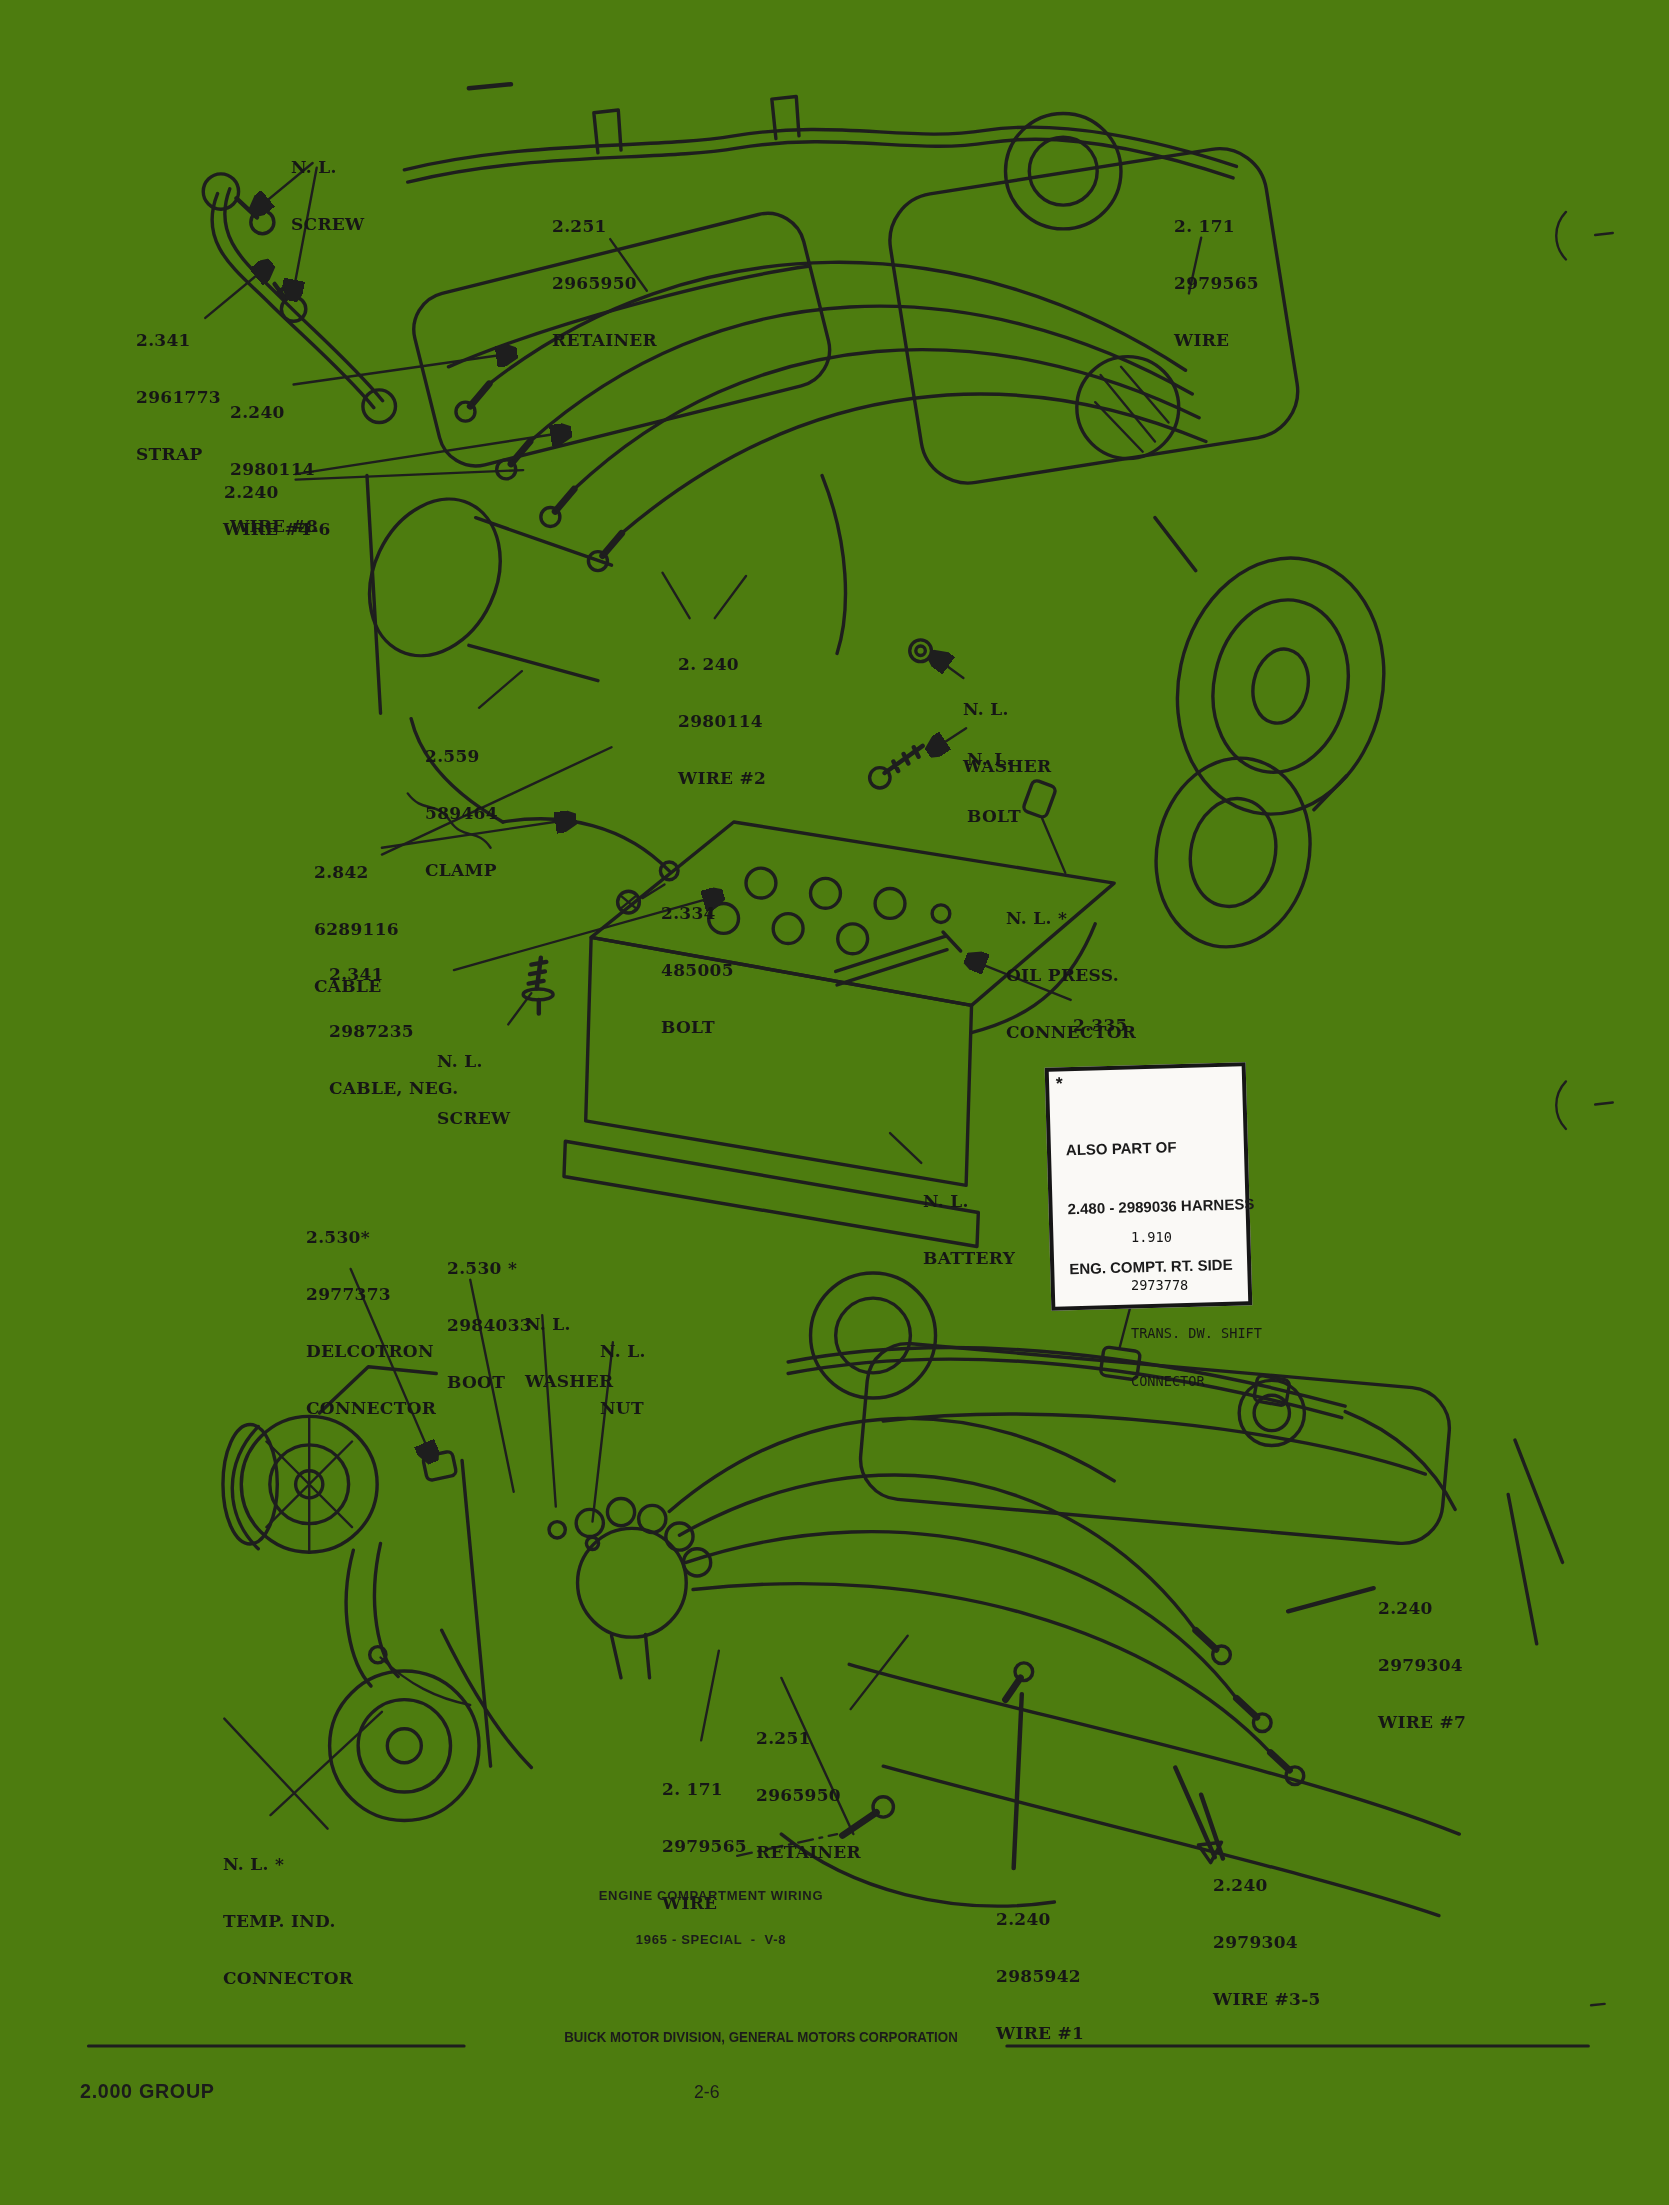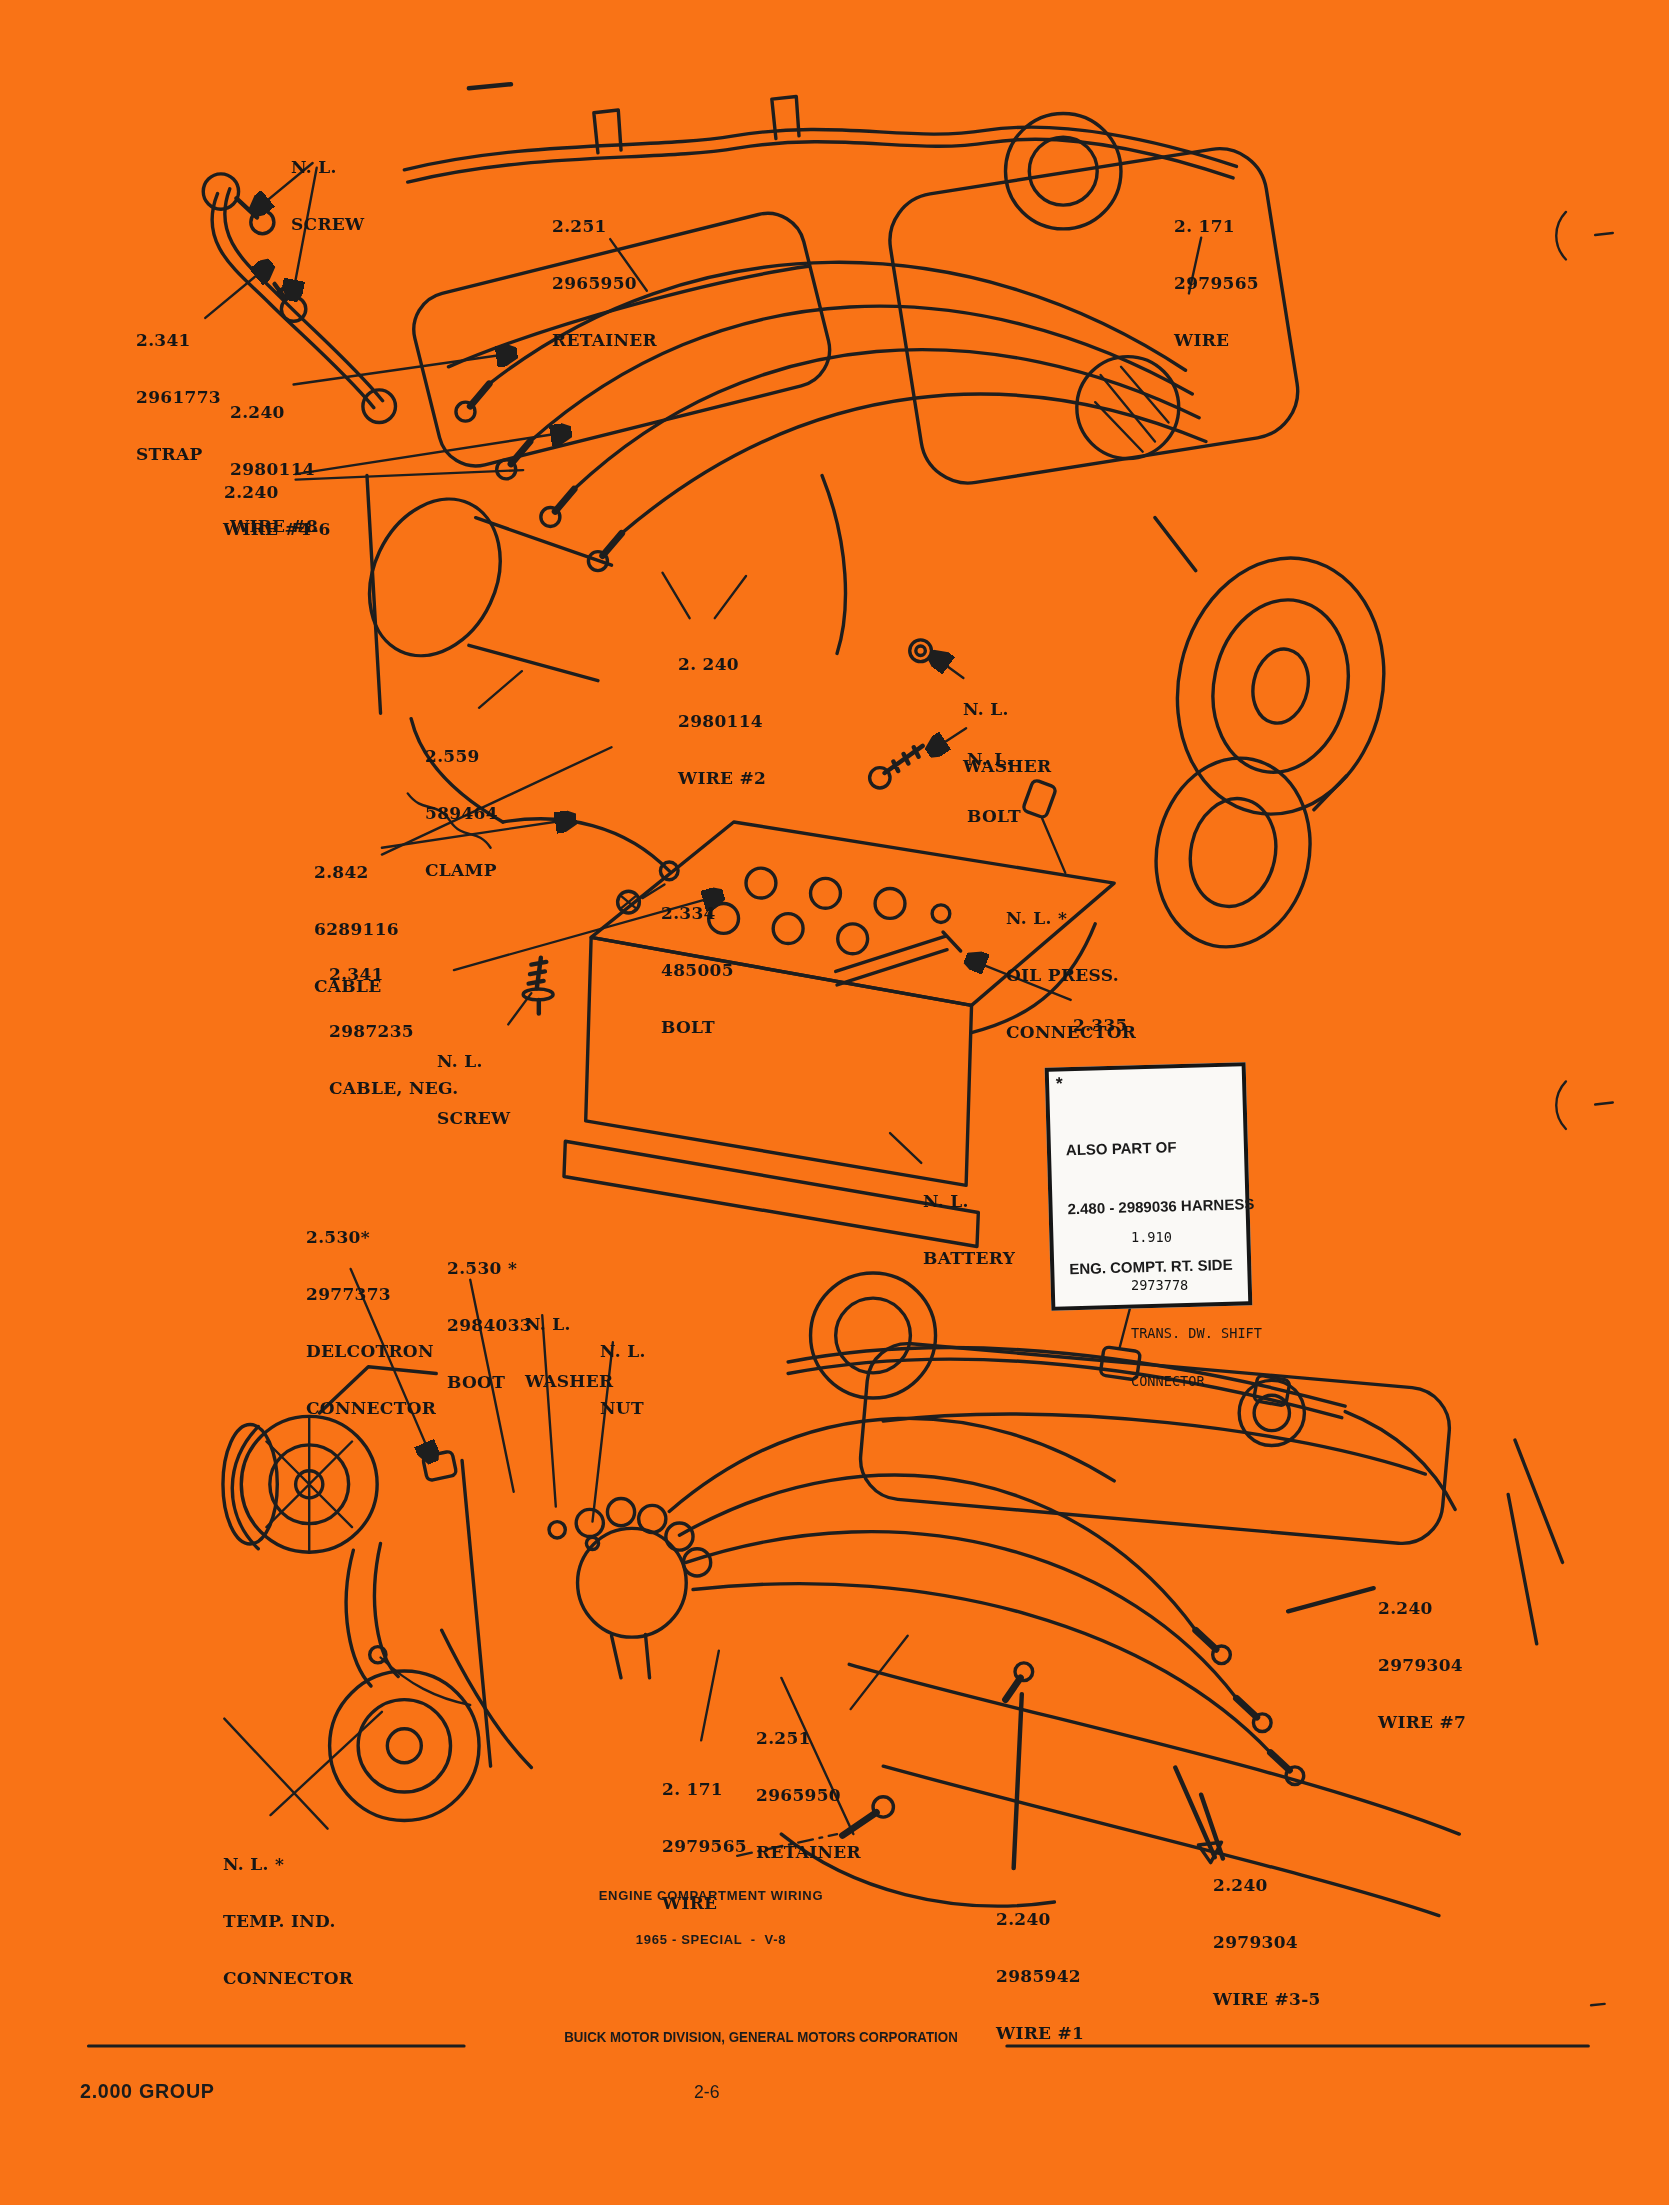--- a/index.html
+++ b/index.html
@@ -1,16 +1,16 @@
 <!DOCTYPE html>
 <html style="font-size:11px"><head>
 <meta charset="utf-8">
 <style>
   html,body{margin:0;padding:0;background:#e8e6e1;}
-  .page{position:relative;width:1670px;height:2205px;background:#f97316;overflow:hidden;
+  .page{position:relative;width:1670px;height:2205px;background:#4d7c0f;overflow:hidden;
         font-family:"DejaVu Serif",serif;color:#1b1b1b;}
   svg.art{position:absolute;left:0;top:0;width:1670px;height:2205px;}
   svg.art path,svg.art rect,svg.art circle,svg.art ellipse,svg.art line{
         stroke:#1e1e1e;fill:none;stroke-width:5;stroke-linecap:round;stroke-linejoin:round;}
   svg.art .thin{stroke-width:3.5;}
   svg.art .thick{stroke-width:10;}
   svg.art .mid{stroke-width:6.5;}
   .lbl{position:absolute;white-space:pre;color:#161616;}
   .serif{font-family:"DejaVu Serif",serif;font-weight:700;font-size:17px;line-height:1.12;letter-spacing:0.3px;}
   .mono{font-family:"DejaVu Sans Mono",monospace;font-weight:400;font-size:13.6px;line-height:1.18;letter-spacing:0;}

